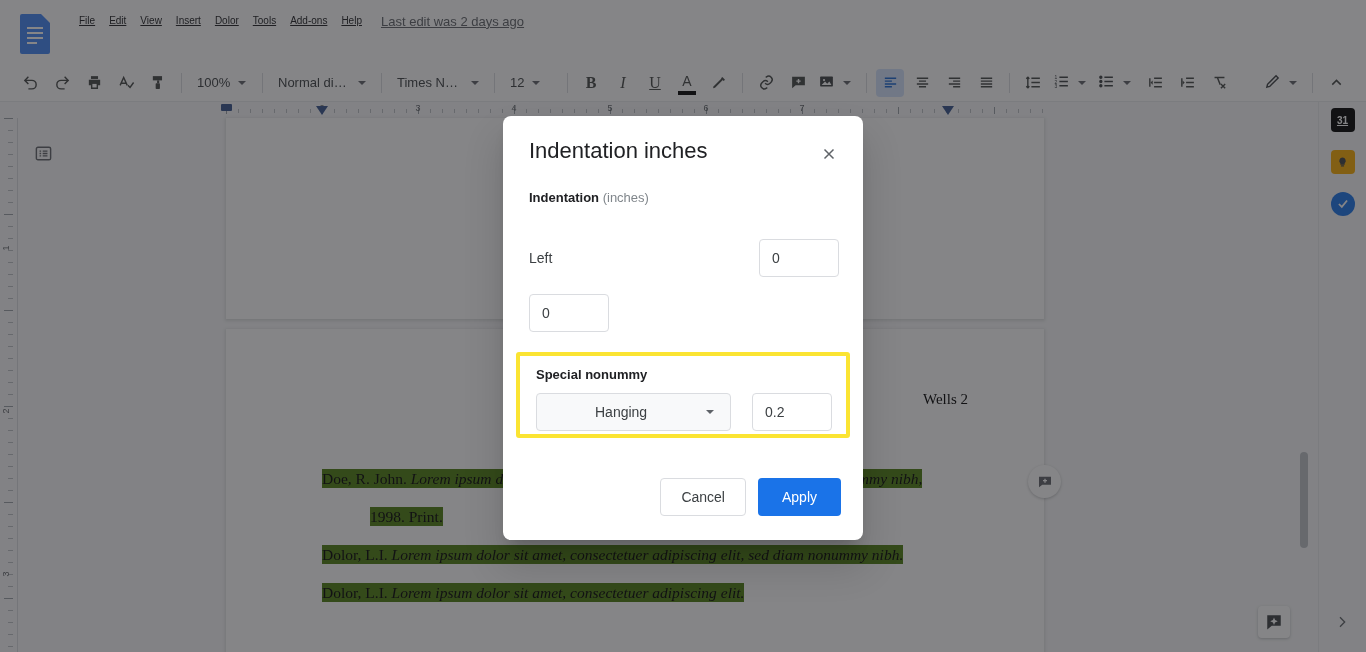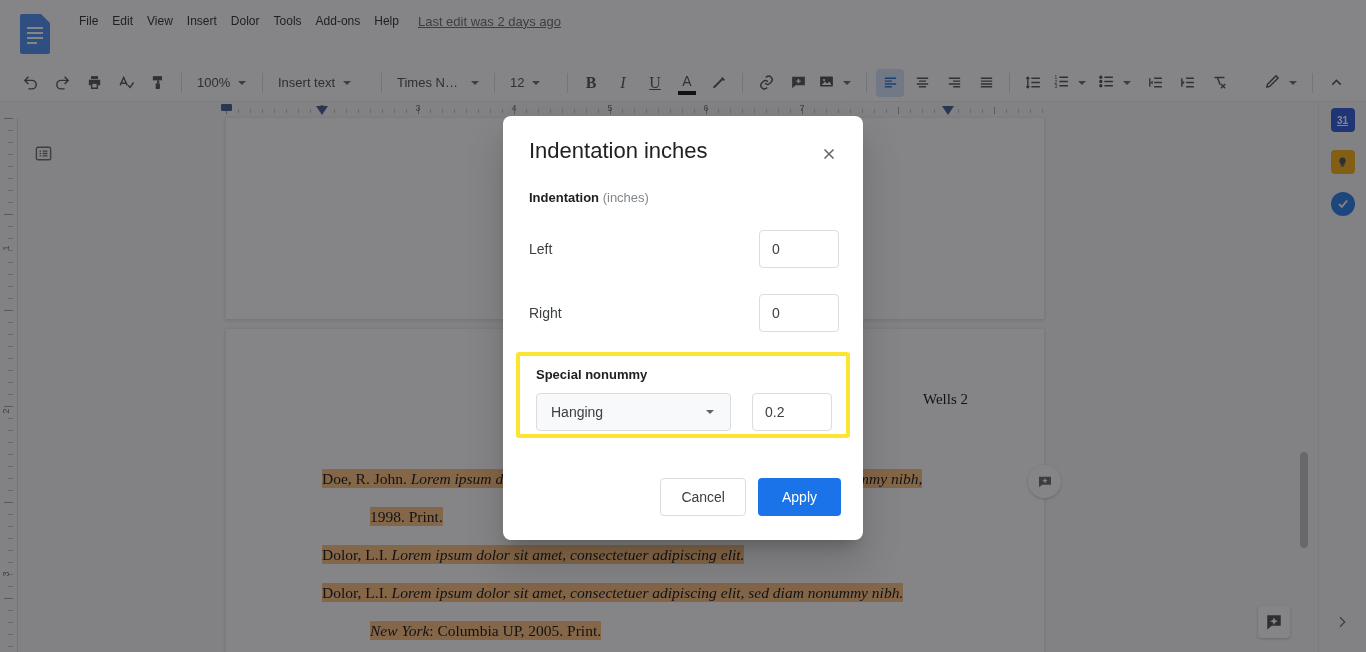--- a/index.html
+++ b/index.html
@@ -53,22 +53,22 @@
     font-size: 18px; color: #202124; padding: 0 6px;
     line-height: 24px; letter-spacing: 0;
   }
   .title-icon {
     width: 22px; height: 22px; margin-left: 6px;
     color: #5f6368; display: flex; align-items: center; justify-content: center;
     font-size: 15px;
   }
   .menu-row { display: flex; align-items: center; height: 26px; padding-left: 6px; }
   .menu-item {
-    font-size: 12px; color: #202124; padding: 2px 7px;
-    border-radius: 4px; line-height: 20px; white-space: nowrap;
+    font-size: 10px; color: #202124; padding: 2px 7px;
+    border-radius: 4px; line-height: 20px; white-space: nowrap; text-decoration: underline;
   }
   .last-edit {
     font-size: 13px; color: #5f6368; margin-left: 12px;
     text-decoration: underline; white-space: nowrap;
   }
 
   .header-right {
     display: flex; align-items: center; gap: 12px;
     padding: 12px 16px 0 0; margin-left: auto; flex: none;
   }
@@ -183,21 +183,21 @@
   }
   .page-header-line {
     position: absolute; right: 76px; top: 62px;
     font-family: "Liberation Serif", serif; font-size: 15px; color: #000;
   }
   .doc-body { position: absolute; left: 96px; right: 76px; top: 140px; }
   .doc-line {
     font-family: "Liberation Serif", serif; font-size: 15.5px; color: #000;
     line-height: 19px; margin-bottom: 19px; white-space: nowrap;
   }
-  .doc-line .sel { background: #fdba74; padding: 1px 0; }
+  .doc-line .sel { background: #4d7c0f; padding: 1px 0; }
   .doc-line.indent { padding-left: 48px; }
   .doc-line .it { font-style: italic; }
 
   .add-comment {
     position: absolute; left: 1028px; top: 363px;
     width: 33px; height: 33px; border-radius: 50%;
     background: #ffffff; box-shadow: 0 1px 3px rgba(60,64,67,.3);
     display: flex; align-items: center; justify-content: center;
     color: #5f6368;
   }
@@ -211,21 +211,21 @@
     position: absolute; right: 0; top: 0; bottom: 0; width: 48px;
     background: #f8f9fa; border-left: 1px solid #e8eaed;
     display: flex; flex-direction: column; align-items: center;
     padding-top: 6px; gap: 18px;
   }
   .rail-icon {
     width: 24px; height: 24px; border-radius: 4px;
     display: flex; align-items: center; justify-content: center;
     font-size: 10px; color: #fff; font-weight: bold;
   }
-  .rail-cal { background: #1d4ed8; text-decoration: underline; }
+  .rail-cal { background: #000000; text-decoration: underline; }
   .rail-keep { background: #f9ab00; color: #3c4043; }
   .rail-tasks { background: #1a73e8; border-radius: 50%; }
 
   .explore-btn {
     position: absolute; right: 76px; bottom: 14px;
     width: 32px; height: 32px; border-radius: 4px;
     background: #fff; box-shadow: 0 1px 3px rgba(60,64,67,.3);
     display: flex; align-items: center; justify-content: center;
     color: #3c4043;
   }
@@ -253,21 +253,21 @@
     display: flex; align-items: center; justify-content: center;
     font-size: 19px; line-height: 1;
   }
   .section-label {
     position: absolute; left: 26px; top: 74px; font-size: 13px; color: #202124;
   }
   .section-label b { font-weight: 700; }
   .section-label span { color: #80868b; font-weight: 400; }
 
   .field-row { position: absolute; left: 26px; right: 24px; display: flex; align-items: center; }
-  .row-left { top: 114px; }
+  .row-left { top: 123px; }
   .row-right { top: 178px; }
   .field-label { font-size: 14px; color: #3c4043; flex: 1; }
   .num-input {
     width: 80px; height: 38px;
     border: 1px solid #dadce0; border-radius: 4px;
     background: #ffffff; font-size: 14px; color: #3c4043;
     padding: 0 12px; display: flex; align-items: center;
   }
 
   .special-box {
@@ -284,21 +284,21 @@
     position: absolute; left: 16px; top: 37px; right: 12px;
     display: flex; align-items: center; gap: 21px;
   }
   .dropdown {
     width: 195px; height: 38px;
     border: 1px solid #dadce0; border-radius: 4px;
     background: #f8f9fa;
     display: flex; align-items: center; padding: 0 10px 0 14px;
     font-size: 14px; color: #3c4043;
   }
-  .dropdown .lbl { flex: 1; }
+  .dropdown .lbl { flex: 1; margin-left: 44px; }
   .special-num {
     width: 80px; height: 38px;
     border: 1px solid #dadce0; border-radius: 4px; background: #ffffff;
     display: flex; align-items: center; padding: 0 12px;
     font-size: 14px; color: #3c4043;
   }
 
   .dlg-actions {
     position: absolute; right: 22px; bottom: 24px;
     display: flex; align-items: center; gap: 12px;
@@ -386,21 +386,21 @@
       </div>
 
       <div class="tb-sep"></div>
 
       <div class="tb-select zoom-sel">
         <span class="lbl">100%</span>
         <span class="caret"></span>
       </div>
       <div class="tb-sep"></div>
       <div class="tb-select style-sel">
-        <span class="lbl">Insert text</span>
+        <span class="lbl">Normal diam</span>
         <span class="caret"></span>
       </div>
       <div class="tb-sep"></div>
       <div class="tb-select font-sel">
         <span class="lbl">Times New...</span>
         <span class="caret"></span>
       </div>
       <div class="tb-sep"></div>
       <div class="tb-select size-sel">
         <span class="lbl">12</span>
@@ -681,23 +681,22 @@
         </svg>
       </div>
 
       <div class="pages">
         <div class="page-prev"></div>
         <div class="page-cur">
           <div class="page-header-line">Wells 2</div>
           <div class="doc-body" id="doc-body">
               <div class="doc-line"><span class="sel ">Doe, R. John.  </span><span class="sel it">Lorem ipsum dolor sit amet, consectetuer adipiscing elit, sed diam nonummy nibh,</span></div>
               <div class="doc-line indent"><span class="sel ">1998. Print.</span></div>
+              <div class="doc-line"><span class="sel ">Dolor, L.I. </span><span class="sel it">Lorem ipsum dolor sit amet, consectetuer adipiscing elit, sed diam nonummy nibh.</span></div>
               <div class="doc-line"><span class="sel ">Dolor, L.I. </span><span class="sel it">Lorem ipsum dolor sit amet, consectetuer adipiscing elit.</span></div>
-              <div class="doc-line"><span class="sel ">Dolor, L.I. </span><span class="sel it">Lorem ipsum dolor sit amet, consectetuer adipiscing elit, sed diam nonummy nibh.</span></div>
-              <div class="doc-line indent"><span class="sel it">New York</span><span class="sel ">: Columbia UP, 2005. Print.</span></div>
             </div>
         </div>
       </div>
 
       <div class="add-comment">
         <svg width="16" height="16" viewBox="0 0 24 24" fill="currentColor">
             <path d="M3 4h18v12H8l-5 4z"></path>
             <path d="M11 7h2v2h2v2h-2v2h-2v-2H9V9h2z" fill="#fff"></path>
           </svg>
       </div>
@@ -747,21 +746,20 @@
       <b>Indentation</b>
       <span>(inches)</span>
     </div>
 
     <div class="field-row row-left">
       <div class="field-label">Left</div>
       <div class="num-input">0</div>
     </div>
 
     <div class="field-row row-right">
-      <div class="field-label">Right</div>
       <div class="num-input">0</div>
     </div>
 
     <div class="special-box">
       <div class="special-label">Special nonummy</div>
       <div class="special-controls">
         <div class="dropdown">
           <span class="lbl">Hanging</span>
           <span class="caret"></span>
         </div>

